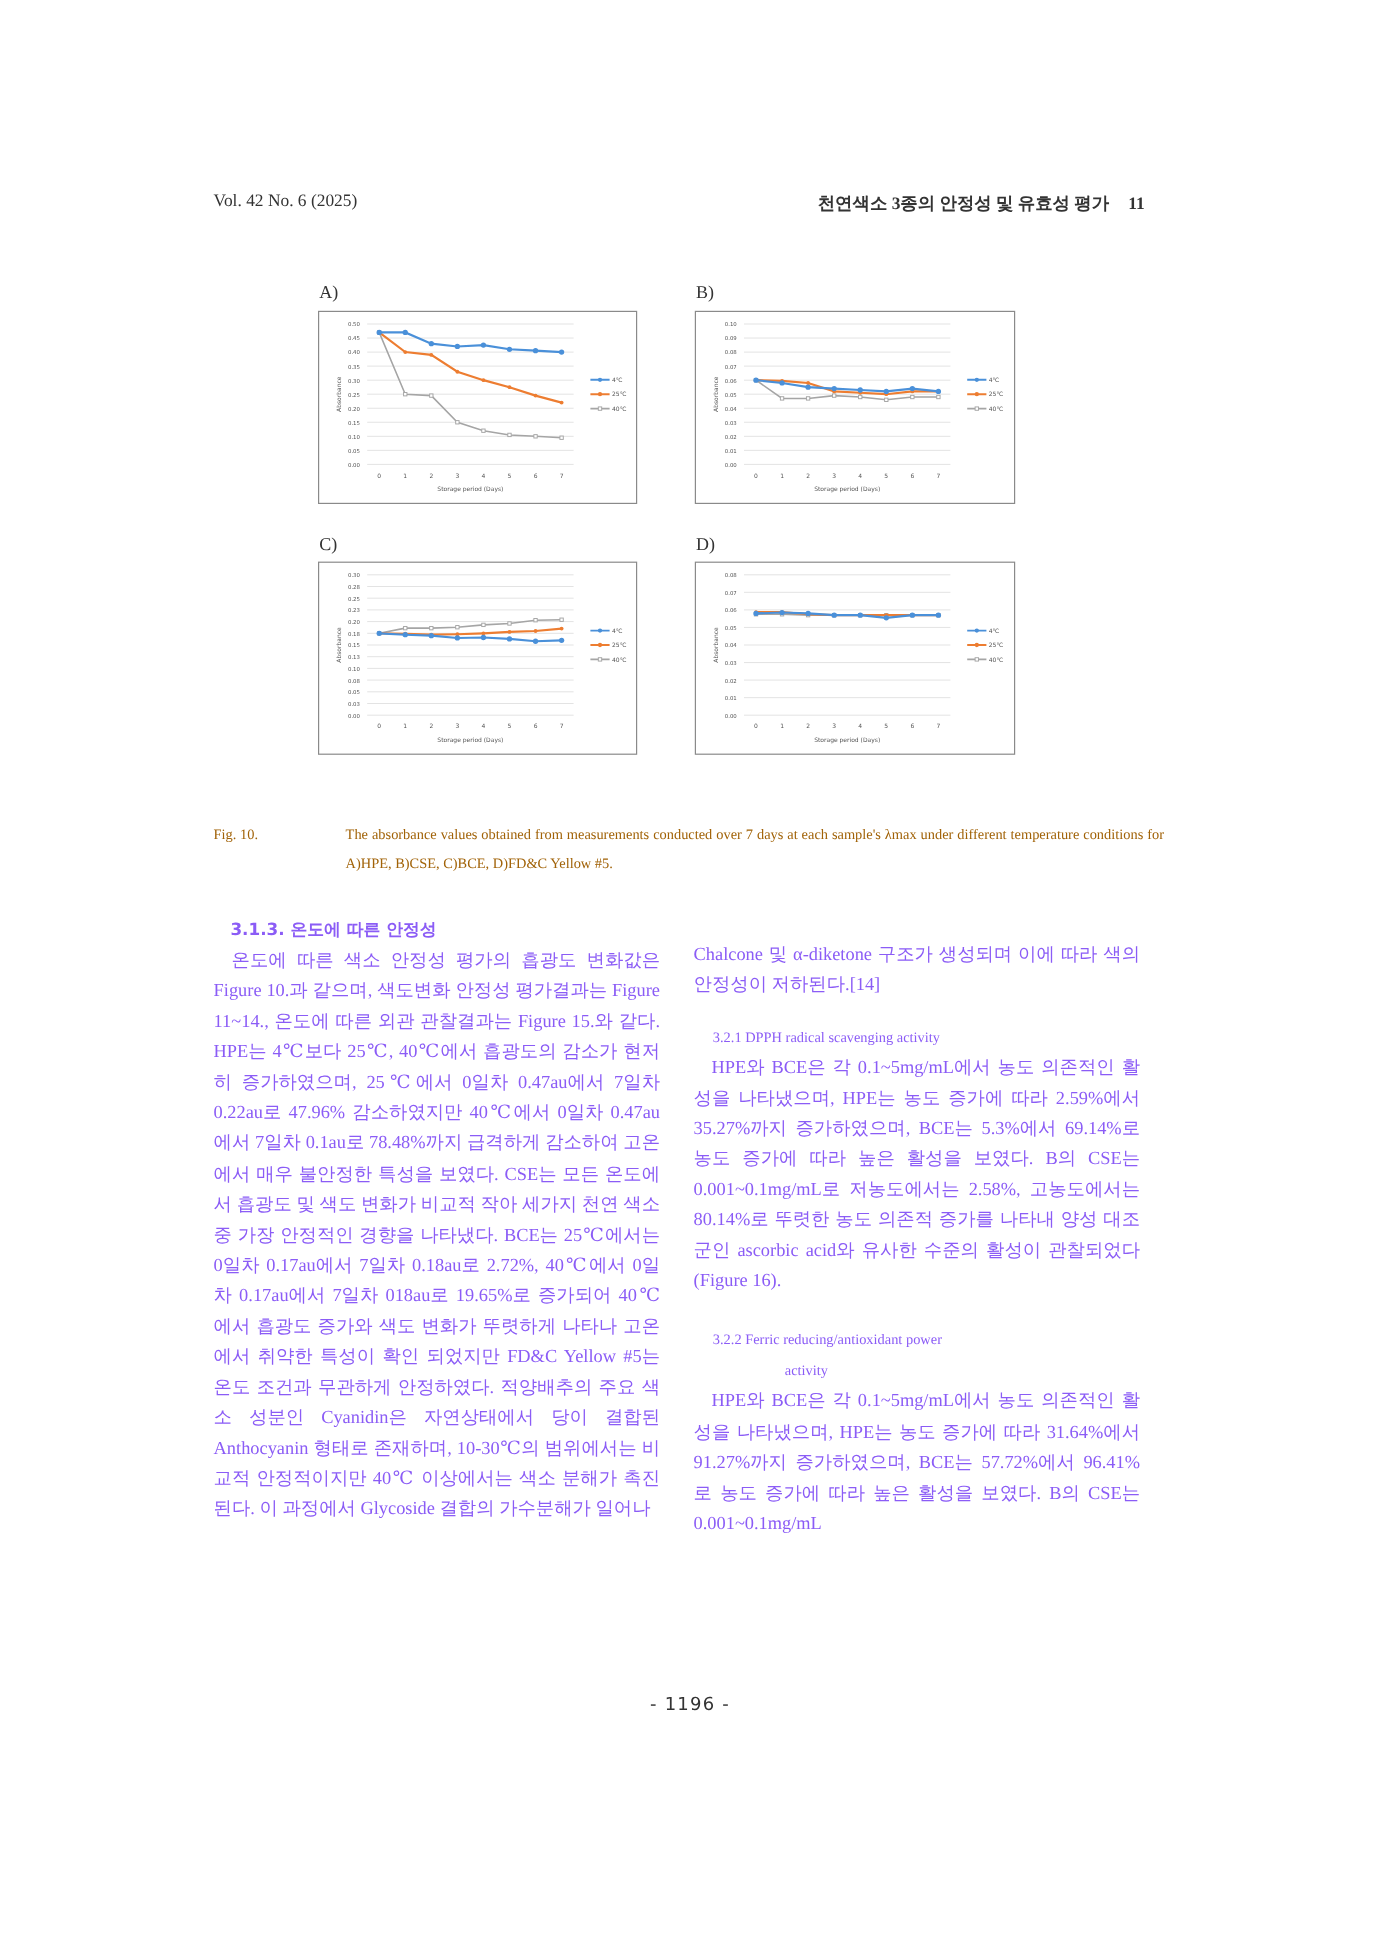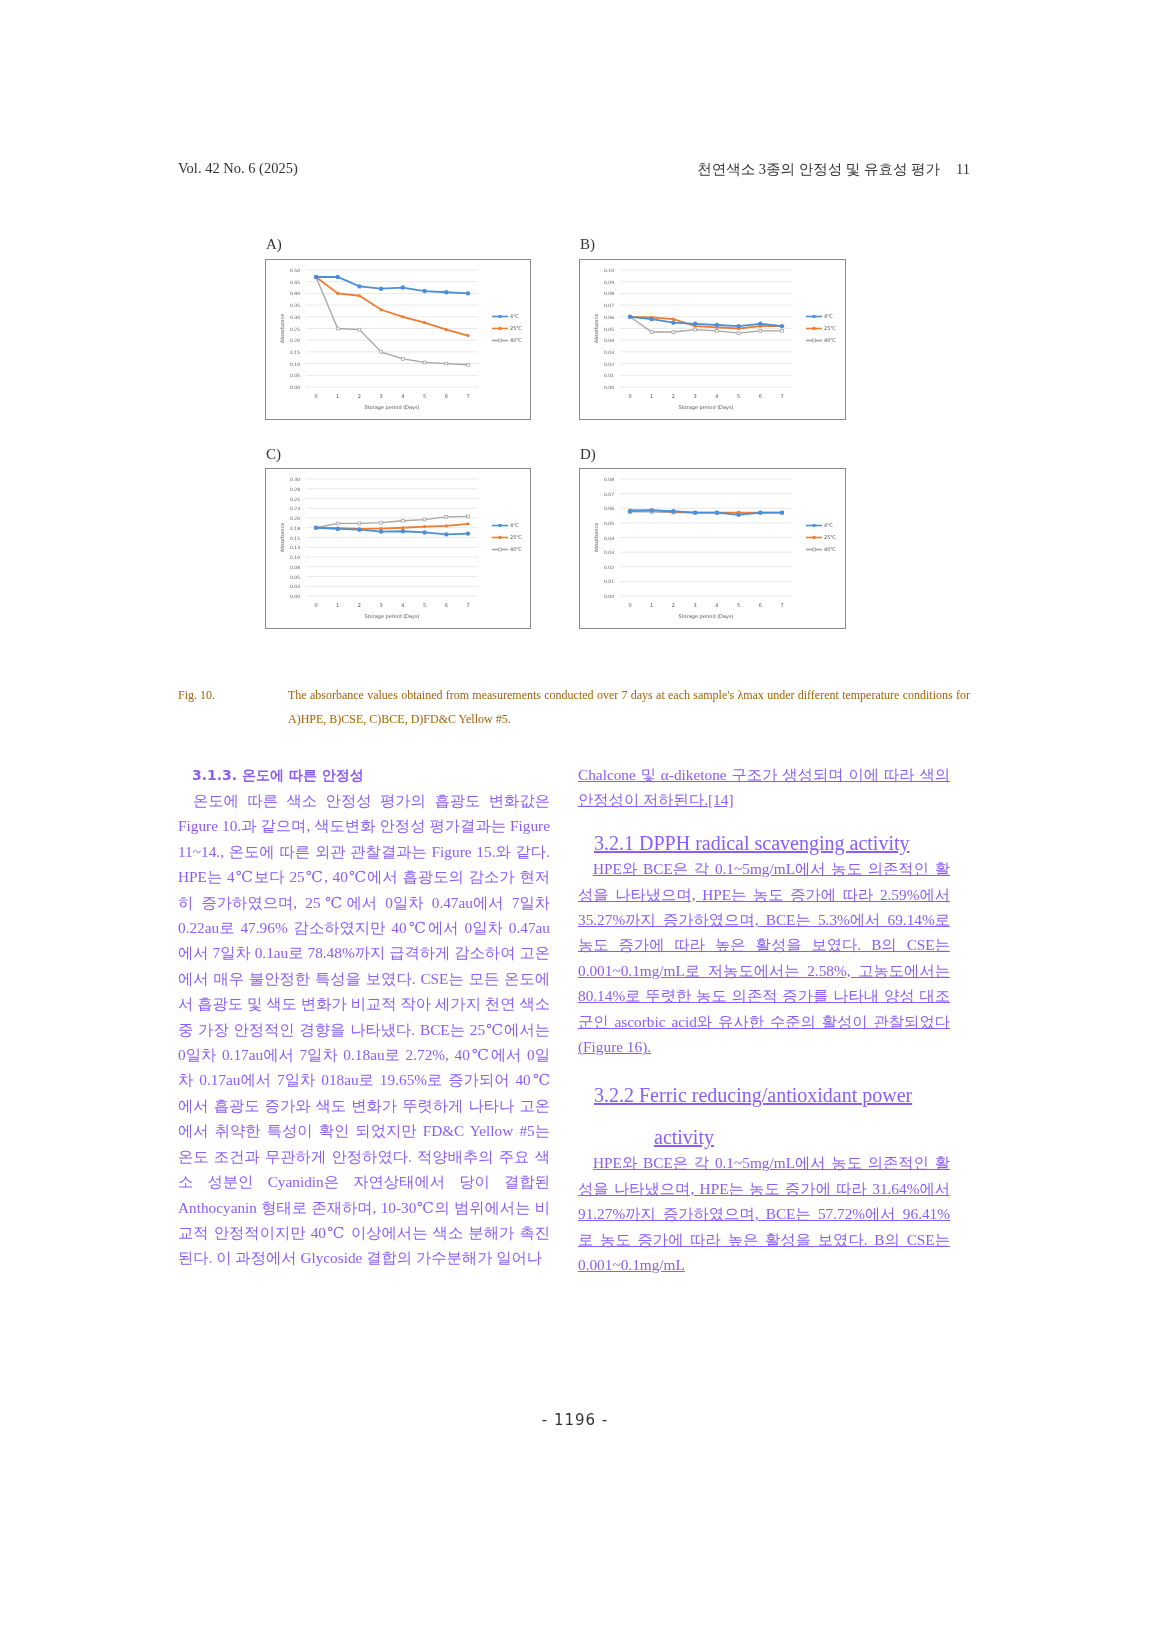--- a/index.html
+++ b/index.html
@@ -1,37 +1,37 @@
 <!DOCTYPE html>
 <html><head>
 <meta charset="utf-8">
 <style>
   html, body { margin: 0; padding: 0; background: #ffffff; }
   body { width: 1150px; height: 1626px; position: relative; overflow: hidden;
          font-family: "Liberation Serif", "DejaVu Serif", serif; color: #2a2a2a; }
   .page-header { position: absolute; top: 160px; left: 178px; width: 792px; height: 22px;
                  font-size: 14.5px; color: #333; }
   .page-header .left { position: absolute; left: 0; top: 0; }
-  .page-header .right { position: absolute; right: 0; top: 0; }
+  .page-header .right { position: absolute; right: 16px; top: 0; font-weight: bold; }
   .page-header .right .pgnum { margin-left: 16px; }
 
   .fig-label { position: absolute; font-size: 15px; color: #333; }
   .chart-box { position: absolute; border: 1.5px solid #8a8a8a; background: #fff; box-sizing: border-box; }
   .chart-box svg { position: absolute; left: 0; top: 0; }
 
   .caption { position: absolute; left: 178px; top: 683px; width: 792px; font-size: 12px; line-height: 24px; color: #a16207; }
   .caption .cap-label { position: absolute; left: 0; top: 0; width: 78px; }
   .caption .cap-text { margin-left: 110px; text-align: justify; text-align-last: left; }
 
   .col { position: absolute; width: 372px; font-size: 15.3px; line-height: 25.4px; color: #8b5cf6; }
   .col p { margin: 0; text-align: justify; text-indent: 0; }
   .col p.indent { text-indent: 15px; }
   .h-sec { font-family: "DejaVu Sans", "Liberation Sans", sans-serif; font-weight: bold; font-size: 14px; }
-  .h-sub { font-size: 20px; padding-left: 16px; }
-  .h-sub .cont { display: block; padding-left: 60px; margin-top: 16px; }
+  .h-sub { font-size: 12px; padding-left: 16px; }
+  .h-sub .cont { display: block; padding-left: 60px; }
   .footer { position: absolute; top: 1411px; left: 0; width: 1150px; text-align: center;
             font-family: "DejaVu Sans", sans-serif; font-size: 15px; color: #333; letter-spacing: 1px; }
 </style>
 </head>
 <body>
 
 <div class="page-header">
   <span class="left">Vol. 42 No. 6 (2025)</span>
   <span class="right">
     <span>천연색소 3종의 안정성 및 유효성 평가</span><span class="pgnum">11</span>
@@ -337,21 +337,21 @@
 <div class="caption">
   <span class="cap-label">Fig. 10.</span>
   <div class="cap-text">The absorbance values obtained from measurements conducted over 7 days at each sample's λmax under different temperature conditions for A)HPE, B)CSE, C)BCE, D)FD&amp;C Yellow #5.</div>
 </div>
 
 <div class="col" style="left:178px; top:762px;">
   <p class="h-sec" style="padding-left:14px; line-height:26px;">3.1.3. 온도에 따른 안정성</p>
   <p class="indent">온도에 따른 색소 안정성 평가의 흡광도 변화값은 Figure 10.과 같으며, 색도변화 안정성 평가결과는 Figure 11~14., 온도에 따른 외관 관찰결과는 Figure 15.와 같다. HPE는 4℃보다 25℃, 40℃에서 흡광도의 감소가 현저히 증가하였으며, 25℃에서 0일차 0.47au에서 7일차 0.22au로 47.96% 감소하였지만 40℃에서 0일차 0.47au에서 7일차 0.1au로 78.48%까지 급격하게 감소하여 고온에서 매우 불안정한 특성을 보였다. CSE는 모든 온도에서 흡광도 및 색도 변화가 비교적 작아 세가지 천연 색소 중 가장 안정적인 경향을 나타냈다. BCE는 25℃에서는 0일차 0.17au에서 7일차 0.18au로 2.72%, 40℃에서 0일차 0.17au에서 7일차 018au로 19.65%로 증가되어 40℃에서 흡광도 증가와 색도 변화가 뚜렷하게 나타나 고온에서 취약한 특성이 확인 되었지만 FD&amp;C Yellow #5는 온도 조건과 무관하게 안정하였다. 적양배추의 주요 색소 성분인 Cyanidin은 자연상태에서 당이 결합된 Anthocyanin 형태로 존재하며, 10-30℃의 범위에서는 비교적 안정적이지만 40℃ 이상에서는 색소 분해가 촉진된다. 이 과정에서 Glycoside 결합의 가수분해가 일어나</p>
 </div>
 
-<div class="col" style="left:578px; top:762px;text-decoration:underline;">
+<div class="col" style="left:578px; top:783px;">
   <p>Chalcone 및 α-diketone 구조가 생성되며 이에 따라 색의 안정성이 저하된다.[14]</p>
   <p class="h-sub" style="margin-top:18px;">3.2.1 DPPH radical scavenging activity</p>
   <p class="indent">HPE와 BCE은 각 0.1~5mg/mL에서 농도 의존적인 활성을 나타냈으며, HPE는 농도 증가에 따라 2.59%에서 35.27%까지 증가하였으며, BCE는 5.3%에서 69.14%로 농도 증가에 따라 높은 활성을 보였다. B의 CSE는 0.001~0.1mg/mL로 저농도에서는 2.58%, 고농도에서는 80.14%로 뚜렷한 농도 의존적 증가를 나타내 양성 대조군인 ascorbic acid와 유사한 수준의 활성이 관찰되었다(Figure 16).</p>
   <p class="h-sub" style="margin-top:24px;">
     <span>3.2.2 Ferric reducing/antioxidant power</span>
     <span class="cont">activity</span>
   </p>
   <p class="indent">HPE와 BCE은 각 0.1~5mg/mL에서 농도 의존적인 활성을 나타냈으며, HPE는 농도 증가에 따라 31.64%에서 91.27%까지 증가하였으며, BCE는 57.72%에서 96.41%로 농도 증가에 따라 높은 활성을 보였다. B의 CSE는 0.001~0.1mg/mL</p>
 </div>
 

